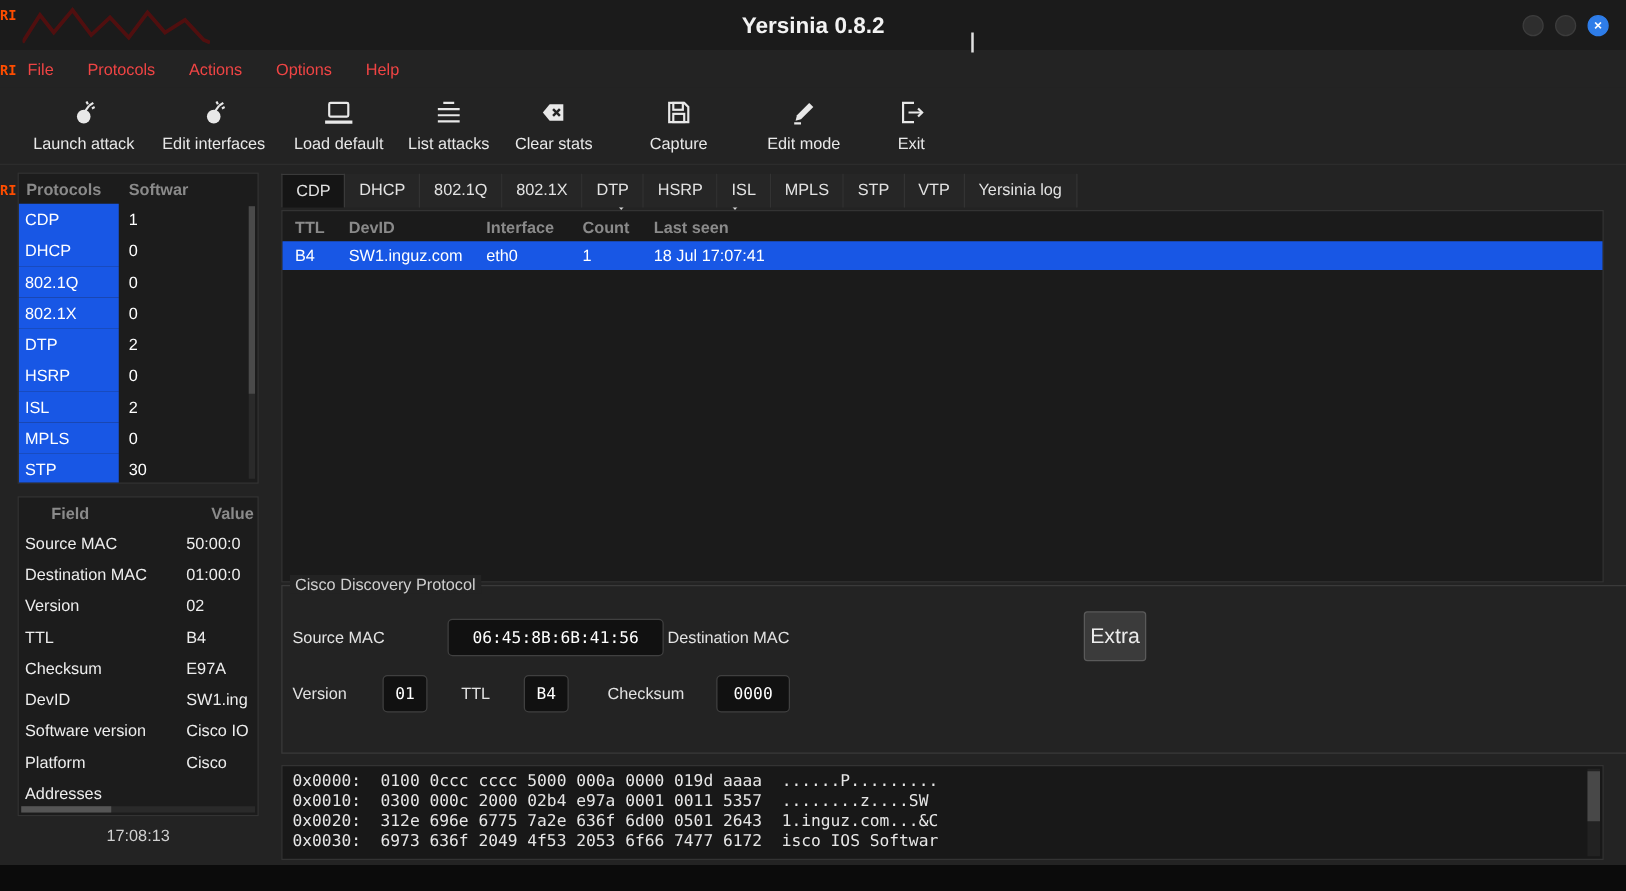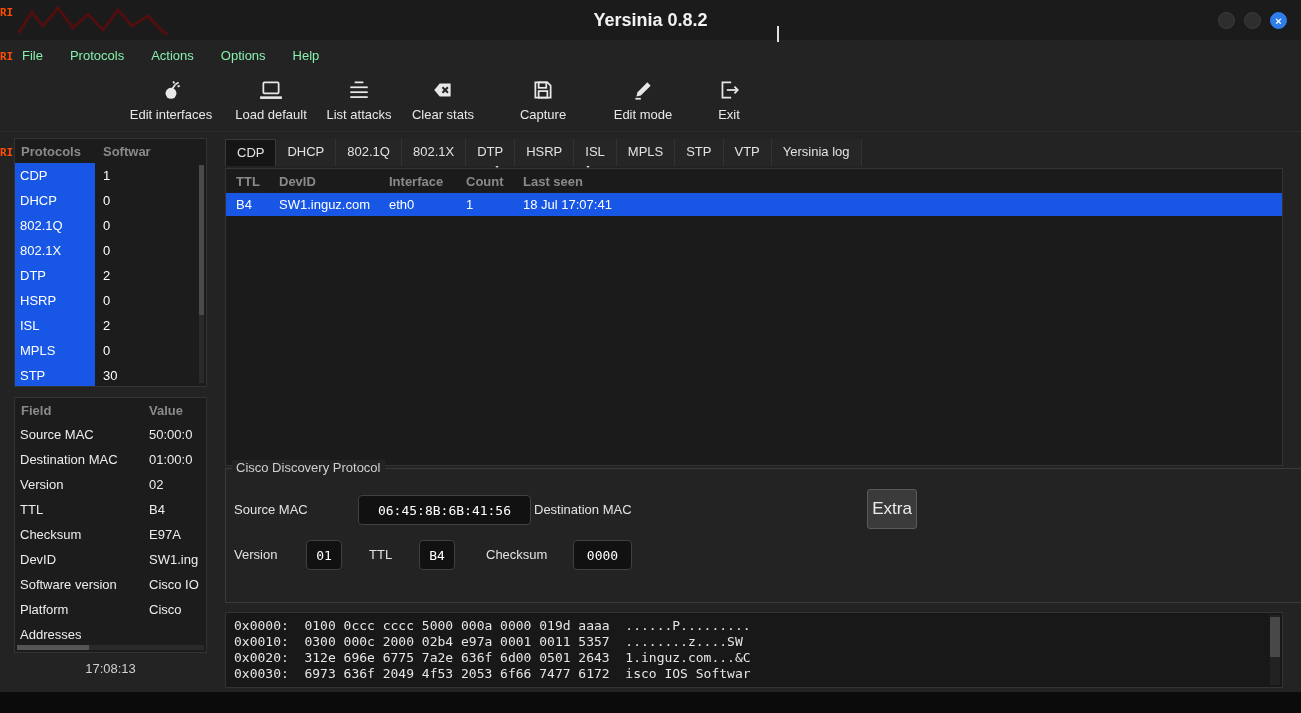--- a/index.html
+++ b/index.html
@@ -19,21 +19,21 @@
   .win-btn.close { background:#2e7de9; border-color:#2e7de9; color:#fff; font-weight:bold; }
   .dragon { position:absolute; left:18px; top:4px; opacity:.85; }
 
   
   .bg-frag { position:absolute; left:0; width:14px; color:#ff4d00; font:bold 11px "DejaVu Sans Mono", monospace;
              z-index:30; }
 
   
   .menubar { position:absolute; left:0; top:40px; width:100%; height:30px; display:flex; align-items:center;
              padding-left:22px; gap:27px; background:#232323; }
-  .menu-item { color:#86efac; font-size:13px; }
+  .menu-item { color:#ef4444; font-size:13px; }
 
   
   .toolbar { position:absolute; left:0; top:70px; width:100%; height:62px; background:#232323;
              border-bottom:1px solid #2c2c2c; }
   .tool-btn { position:absolute; top:8px; width:104px; height:50px; text-align:center; color:#e8e8e8; }
   .tool-btn .ticon { display:block; height:26px; }
   .tool-btn .tlabel { display:block; font-size:13px; margin-top:3px; }
   .dd-arrow { position:absolute; top:92px; width:0; height:0; border-left:5px solid transparent;
               border-right:5px solid transparent; border-top:6px solid #d9d9d9; }
   svg.icon { stroke:#e8e8e8; fill:none; stroke-width:1.6; }
@@ -111,30 +111,42 @@
 
     <div class="menubar">
       <span class="menu-item">File</span>
       <span class="menu-item">Protocols</span>
       <span class="menu-item">Actions</span>
       <span class="menu-item">Options</span>
       <span class="menu-item">Help</span>
     </div>
 
     <div class="toolbar">
-      <div class="tool-btn" style="left:119px">
+      <div class="tool-btn" style="left:15px">
         <span class="ticon">
           <svg class="icon" width="24" height="24" viewBox="0 0 22 22">
               <circle cx="11" cy="14" r="5" fill="#e8e8e8" stroke="none"></circle>
               <line x1="12" y1="10" x2="15" y2="6"></line>
               <line x1="15" y1="6" x2="18" y2="4"></line>
               <line x1="13" y1="3" x2="14" y2="5"></line>
               <line x1="19" y1="7" x2="17" y2="8"></line>
             </svg>
         </span>
+        <span class="tlabel">Launch attack</span>
+      </div>
+      <div class="tool-btn" style="left:119px">
+        <span class="ticon">
+          <svg class="icon" width="24" height="24" viewBox="0 0 22 22">
+              <circle cx="11" cy="14" r="5" fill="#e8e8e8" stroke="none"></circle>
+              <line x1="12" y1="10" x2="15" y2="6"></line>
+              <line x1="15" y1="6" x2="18" y2="4"></line>
+              <line x1="13" y1="3" x2="14" y2="5"></line>
+              <line x1="19" y1="7" x2="17" y2="8"></line>
+            </svg>
+        </span>
         <span class="tlabel">Edit interfaces</span>
       </div>
       <div class="tool-btn" style="left:219px">
         <span class="ticon">
           <svg class="icon" width="24" height="24" viewBox="0 0 22 22">
               <rect x="4" y="4" width="14" height="10" rx="1"></rect>
               <line x1="1" y1="18" x2="21" y2="18" stroke-width="2.4"></line>
             </svg>
         </span>
         <span class="tlabel">Load default</span>
@@ -233,21 +245,21 @@
       <div class="prow">
         <span class="pcell-proto">STP</span>
         <span class="pcell-count">30</span>
       </div>
       <div class="vtrack"></div>
       <div class="vthumb"></div>
     </div>
 
     <div class="panel" style="left:14px; top:397px; width:193px; height:256px;">
       <div class="panel-hdr">
-        <span style="width:134px; padding-left:6px;">Field</span>
+        <span style="width:134px; padding-left:6px;margin-left:20px;">Field</span>
         <span>Value</span>
       </div>
       <div class="frow">
         <span class="fcell-label">Source MAC</span>
         <span class="fcell-value">50:00:0</span>
       </div>
       <div class="frow">
         <span class="fcell-label">Destination MAC</span>
         <span class="fcell-value">01:00:0</span>
       </div>

